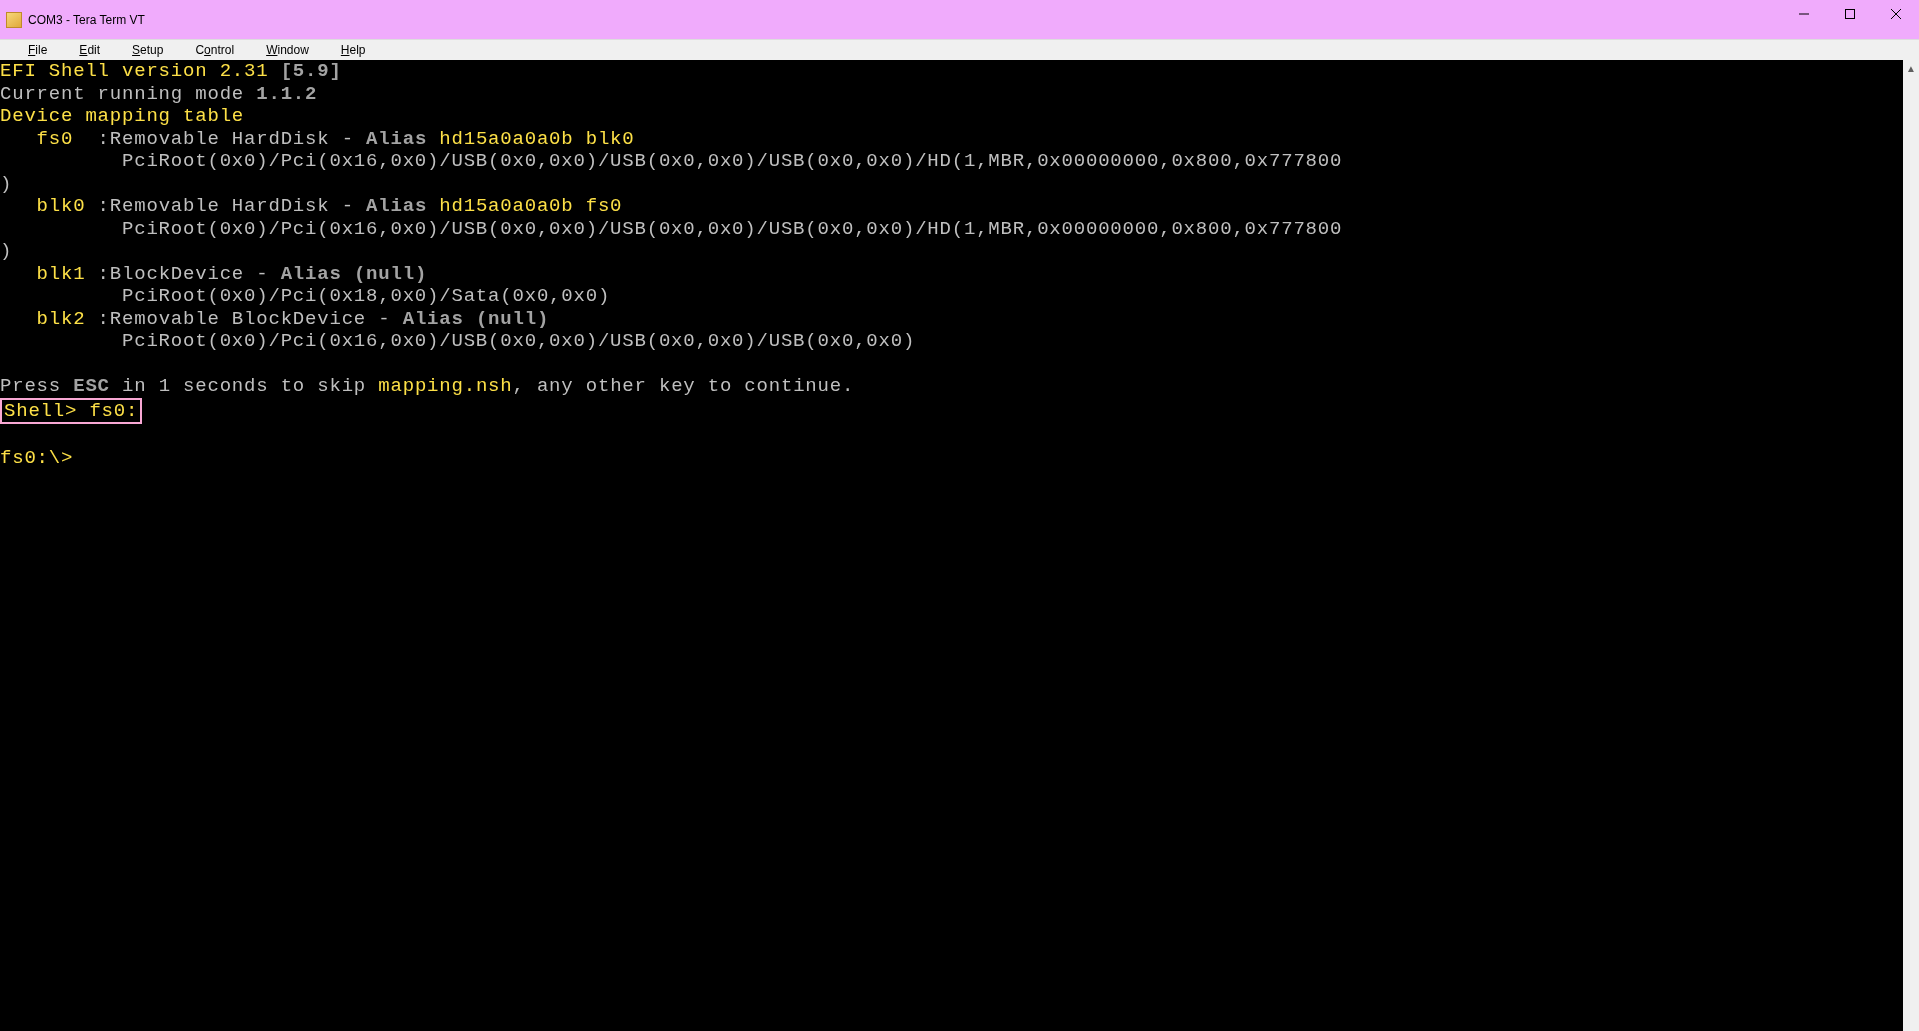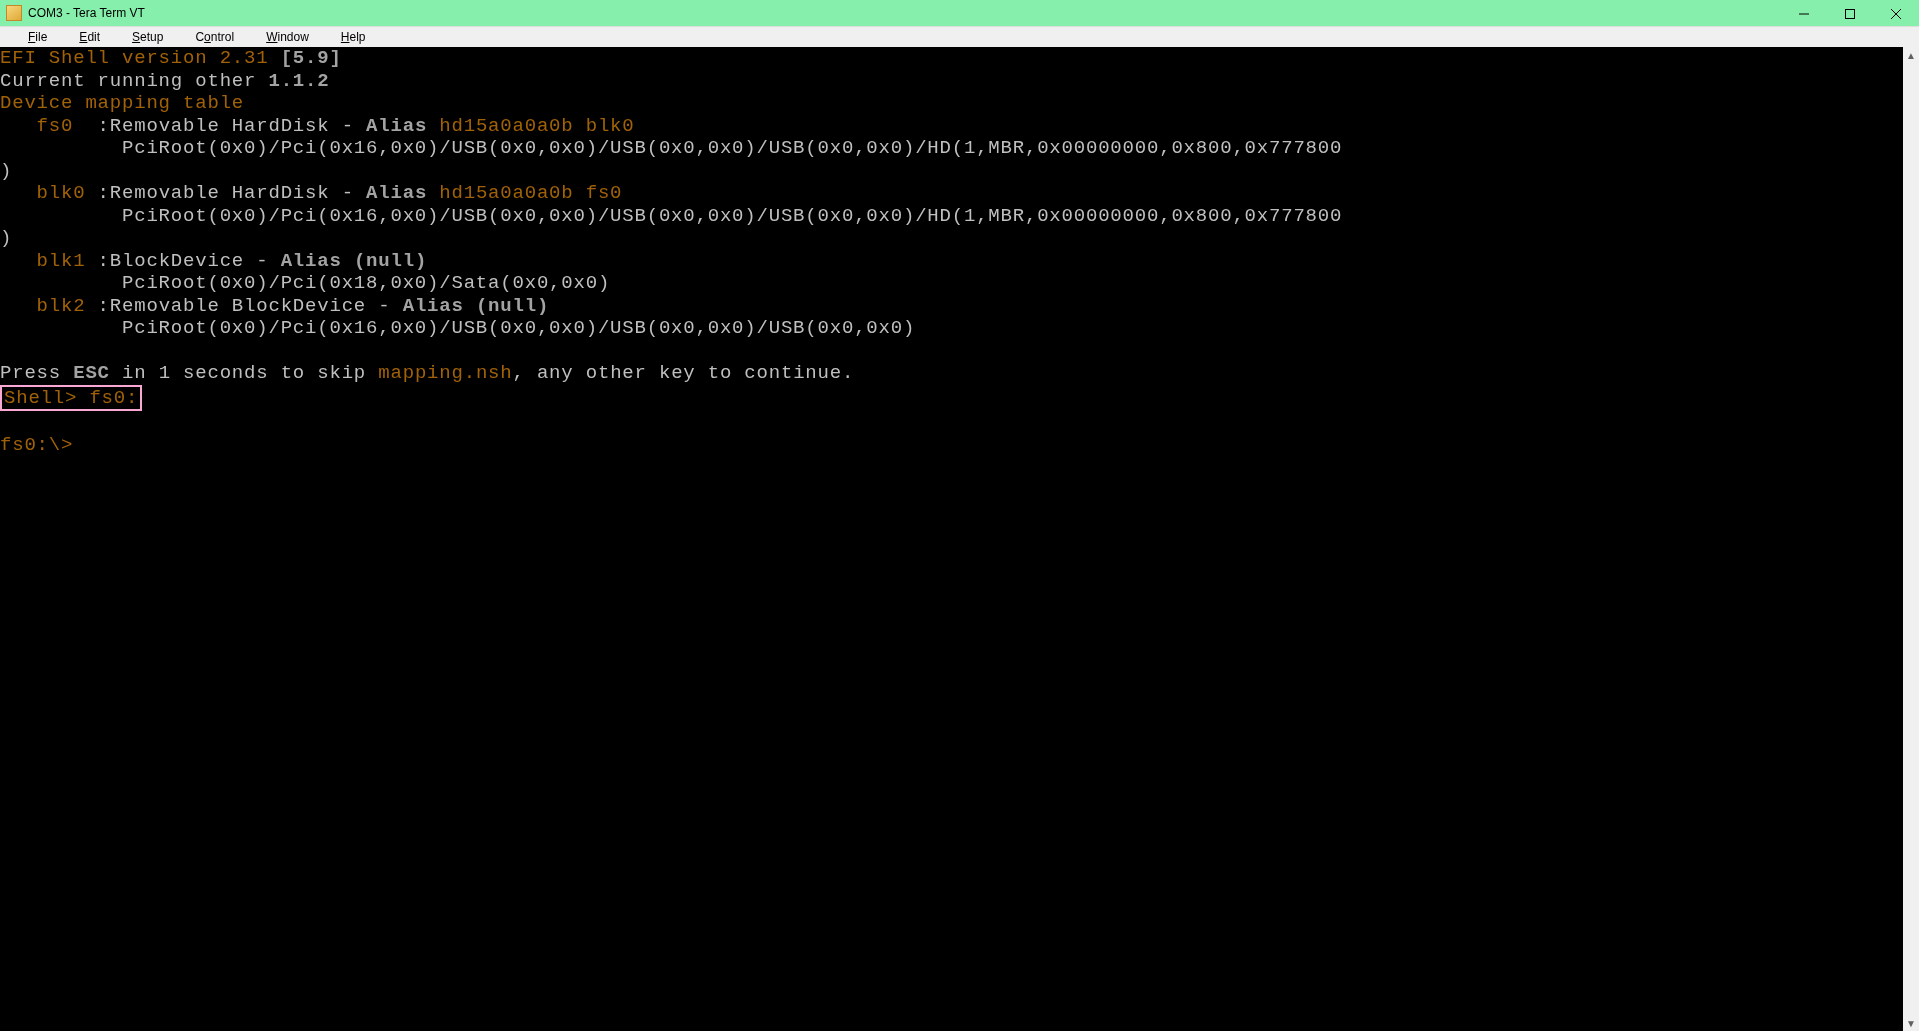--- a/index.html
+++ b/index.html
@@ -6,22 +6,22 @@
   html, body { margin: 0; padding: 0; height: 100%; }
   body {
     width: 1919px;
     height: 1031px;
     background: #fff;
     font-family: "Segoe UI", Tahoma, sans-serif;
     overflow: hidden;
     position: relative;
   }
   .titlebar {
-    height: 27px;
-    background: #86efac;
+    height: 40px;
+    background: #f0abfc;
     border-bottom: 1px solid #ddd;
     display: flex;
     align-items: center;
     padding: 0 6px;
     font-size: 12px;
     color: #000;
     position: relative;
   }
   .titlebar .app-icon {
     width: 16px; height: 16px;
@@ -65,21 +65,21 @@
     background: #000;
     color: #c8c8c8;
     font-family: "Consolas","Courier New",monospace;
     font-size: 19px;
     line-height: 22.5px;
     letter-spacing: 0.8px;
     padding: 0 0 0 0;
     white-space: pre;
     overflow: hidden;
   }
-  .yellow { color: #a16207; }
+  .yellow { color: #fde047; }
   .white  { color: #a3a3a3; font-weight: bold; }
   .grey   { color: #bfbfbf; }
   .highlight-box {
     border: 2px solid #f9a8d4;
     padding: 0 2px;
     display: inline-block;
   }
   .scrollbar {
     position: absolute;
     right: 0; top: 0; bottom: 0;
@@ -123,21 +123,21 @@
   <div class="menu-item"><span class="underline">F</span>ile</div>
   <div class="menu-item"><span class="underline">E</span>dit</div>
   <div class="menu-item"><span class="underline">S</span>etup</div>
   <div class="menu-item">C<span class="underline">o</span>ntrol</div>
   <div class="menu-item"><span class="underline">W</span>indow</div>
   <div class="menu-item"><span class="underline">H</span>elp</div>
 </div>
 
 <div class="terminal-wrap">
   <div class="terminal"><span class="yellow">EFI Shell version 2.31 </span><span class="white">[5.9]</span>
-<span class="grey">Current running other </span><span class="white">1.1.2</span>
+<span class="grey">Current running mode </span><span class="white">1.1.2</span>
 <span class="yellow">Device mapping table</span>
 <span>   </span><span class="yellow">fs0</span><span class="grey">  :</span><span class="grey">Removable HardDisk - </span><span class="white">Alias </span><span class="yellow">hd15a0a0a0b blk0</span>
 <span class="grey">          PciRoot(0x0)/Pci(0x16,0x0)/USB(0x0,0x0)/USB(0x0,0x0)/USB(0x0,0x0)/HD(1,MBR,0x00000000,0x800,0x777800</span>
 <span class="grey">)</span>
 <span>   </span><span class="yellow">blk0</span><span class="grey"> :</span><span class="grey">Removable HardDisk - </span><span class="white">Alias </span><span class="yellow">hd15a0a0a0b fs0</span>
 <span class="grey">          PciRoot(0x0)/Pci(0x16,0x0)/USB(0x0,0x0)/USB(0x0,0x0)/USB(0x0,0x0)/HD(1,MBR,0x00000000,0x800,0x777800</span>
 <span class="grey">)</span>
 <span>   </span><span class="yellow">blk1</span><span class="grey"> :</span><span class="grey">BlockDevice - </span><span class="white">Alias </span><span class="white">(null)</span>
 <span class="grey">          PciRoot(0x0)/Pci(0x18,0x0)/Sata(0x0,0x0)</span>
 <span>   </span><span class="yellow">blk2</span><span class="grey"> :</span><span class="grey">Removable BlockDevice - </span><span class="white">Alias </span><span class="white">(null)</span>

